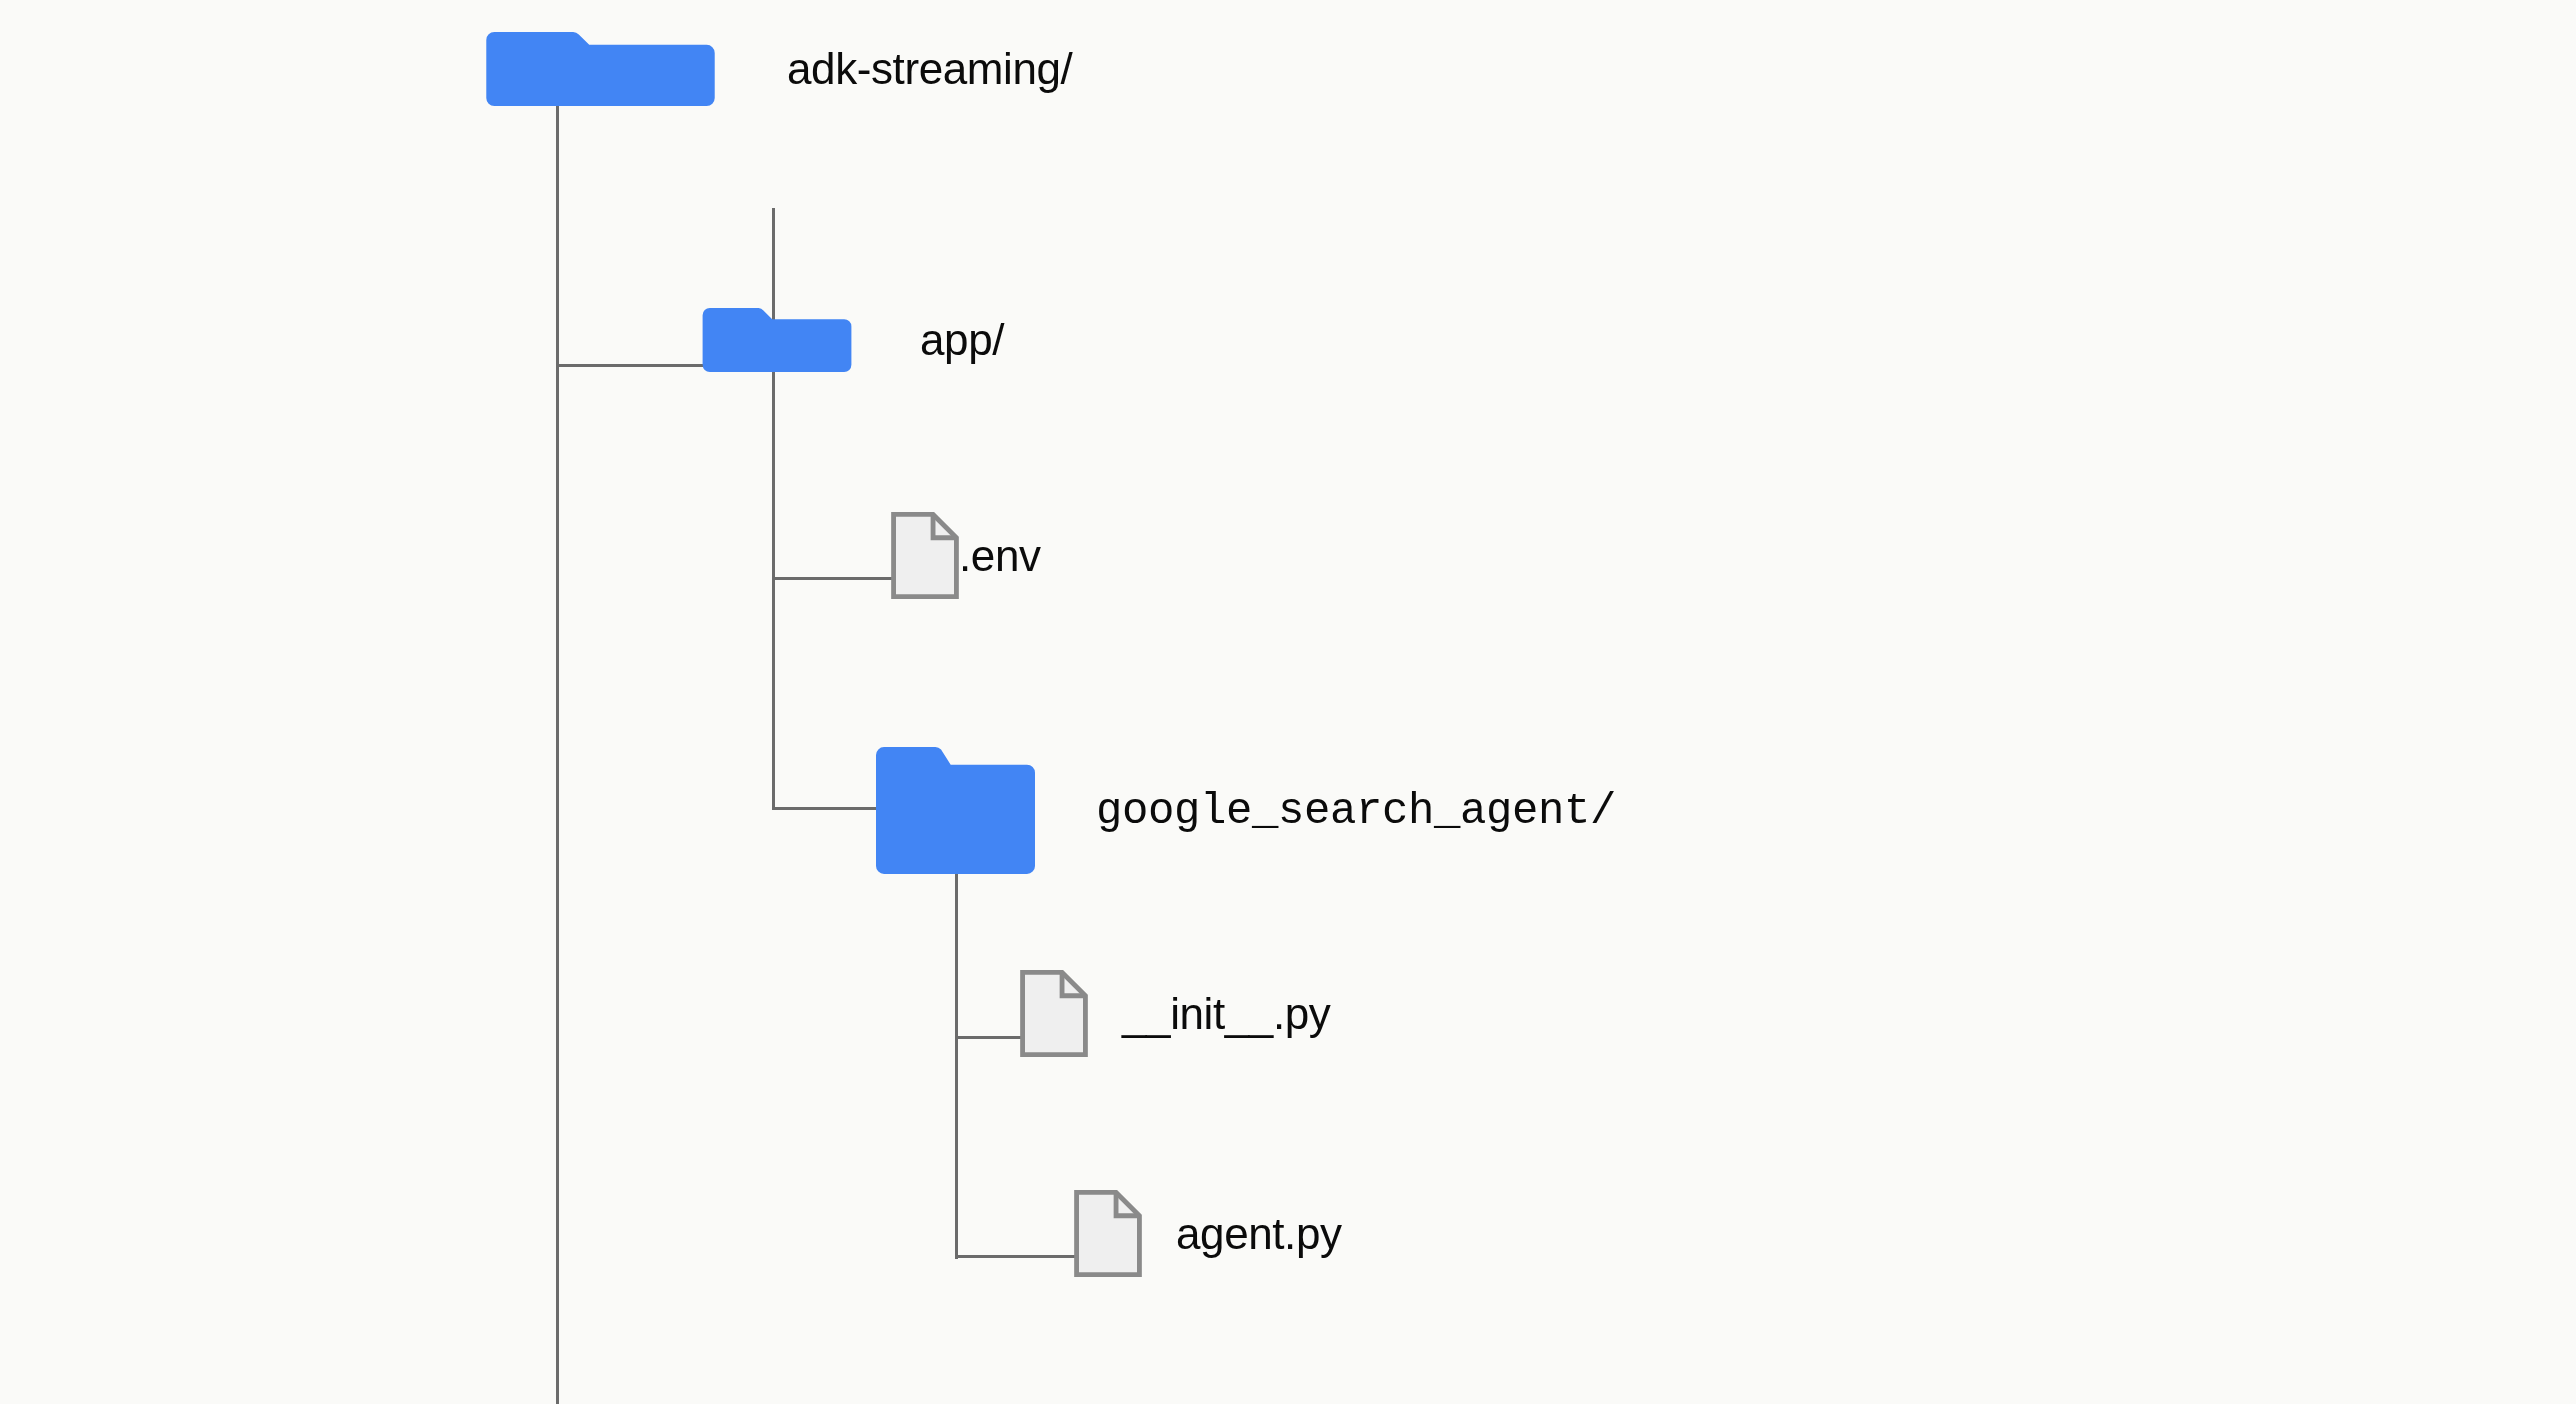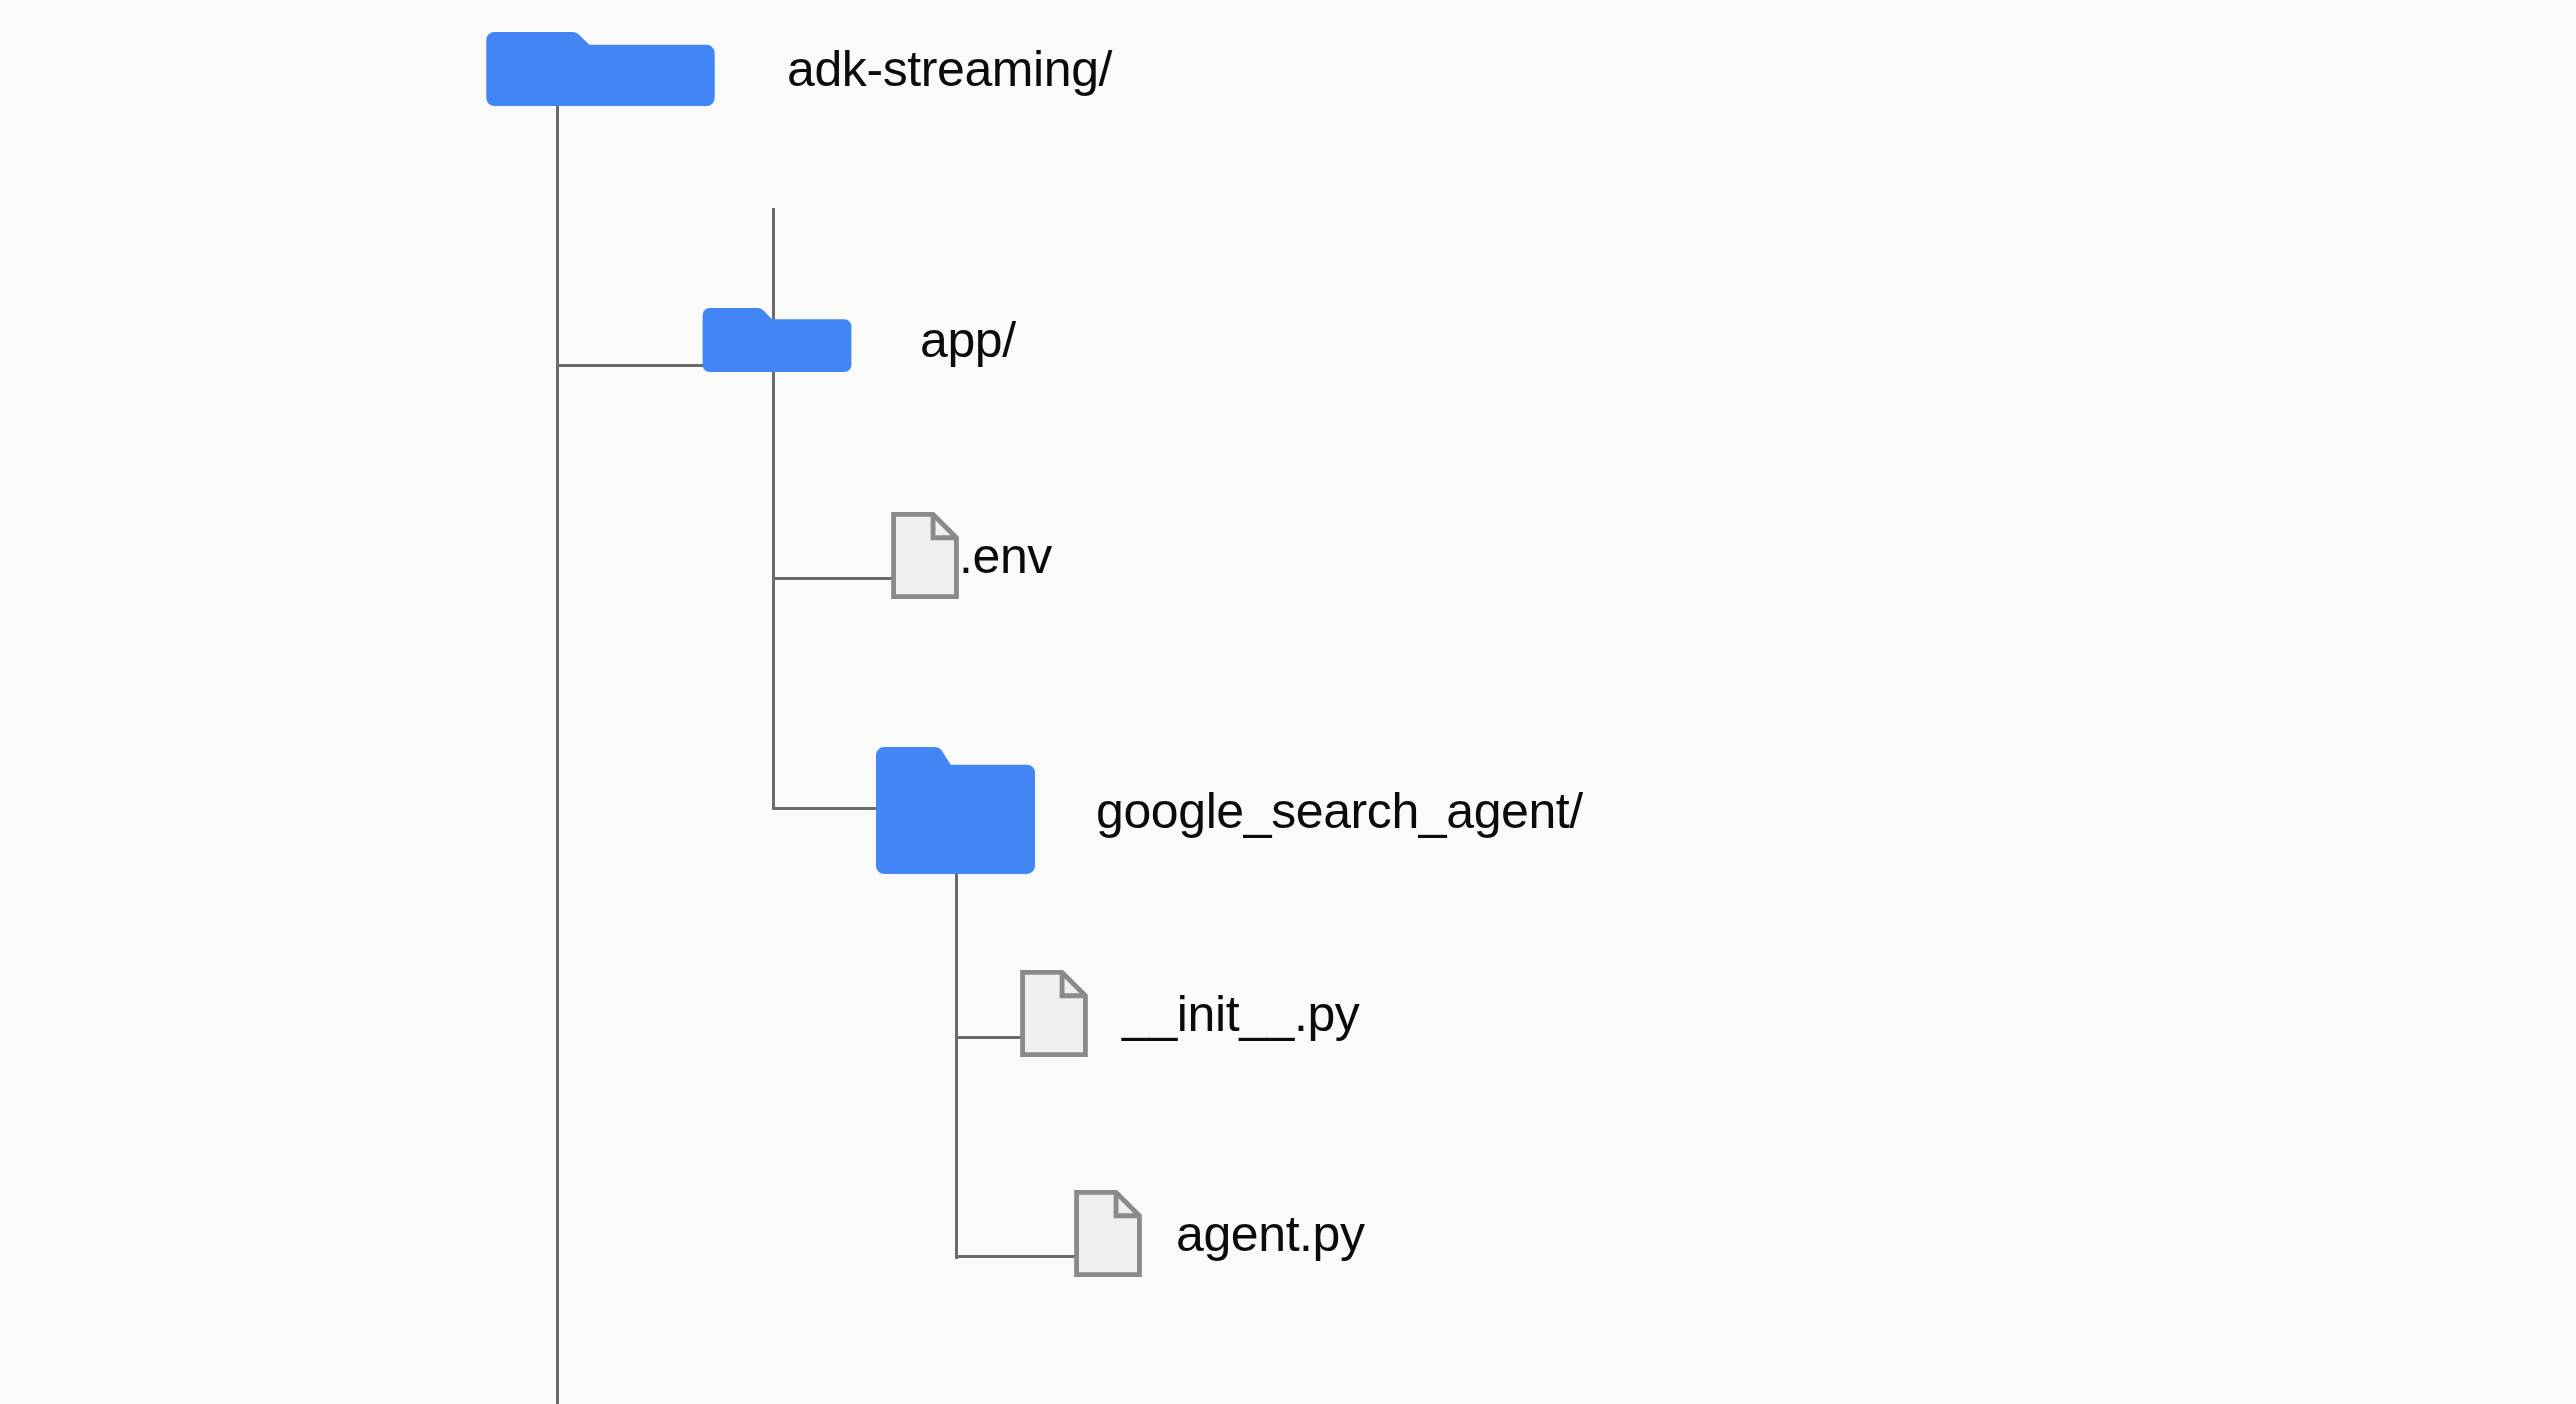--- a/index.html
+++ b/index.html
@@ -37,21 +37,21 @@
   }
 
   
   .file-icon {
     display: block;
   }
 
   
   .label {
     color: #0B0B0B;
-    font-size: 50px;
+    font-size: 44px;
     line-height: 1;
     letter-spacing: -0.4px;
     white-space: nowrap;
     font-weight: 400;
   }
 </style>
 </head>
 <body>
 
 <div id="stage">
@@ -94,21 +94,21 @@
       <path d="M52,3 V32 H81" fill="none" stroke="#8A8A8A" stroke-width="6" stroke-linejoin="miter"></path>
     </svg>
     <span class="label" style="">.env</span>
   </div>
 
   <div class="node" style="left:876px; top:747px;">
     <svg class="folder-icon" width="159" height="127" viewBox="0 0 198 158">
       <path d="M10,0 H74 a10,10 0 0 1 7,3 L93,22 H188 a10,10 0 0 1 10,10
                V148 a10,10 0 0 1 -10,10 H10 A10,10 0 0 1 0,148 V10 A10,10 0 0 1 10,0 Z" fill="#4285F4"></path>
     </svg>
-    <span class="label" style="margin-left:61px;">google_search_agent/</span>
+    <span class="label" style="margin-left:61px;font-family:Liberation Mono, monospace;">google_search_agent/</span>
   </div>
 
   <div class="node" style="left:1020px; top:970px;">
     <svg class="file-icon" width="68" height="87" viewBox="0 0 84 108">
       <path d="M3,3 H52 L81,32 V105 H3 Z" fill="#EFEFEF" stroke="#8A8A8A" stroke-width="6" stroke-linejoin="miter"></path>
       <path d="M52,3 V32 H81" fill="none" stroke="#8A8A8A" stroke-width="6" stroke-linejoin="miter"></path>
     </svg>
     <span class="label" style="margin-left:34px;">__init__.py</span>
   </div>
 

